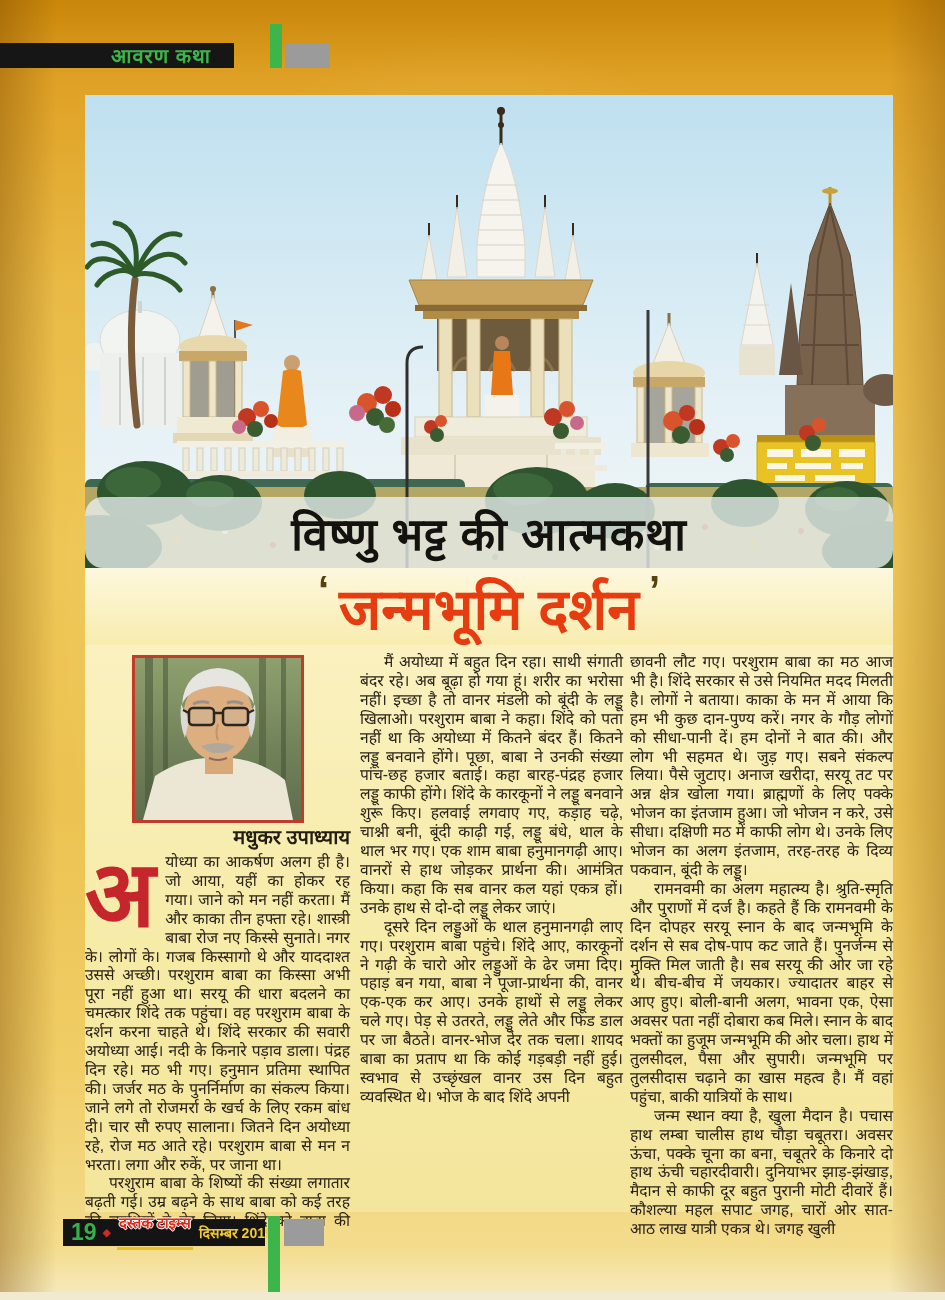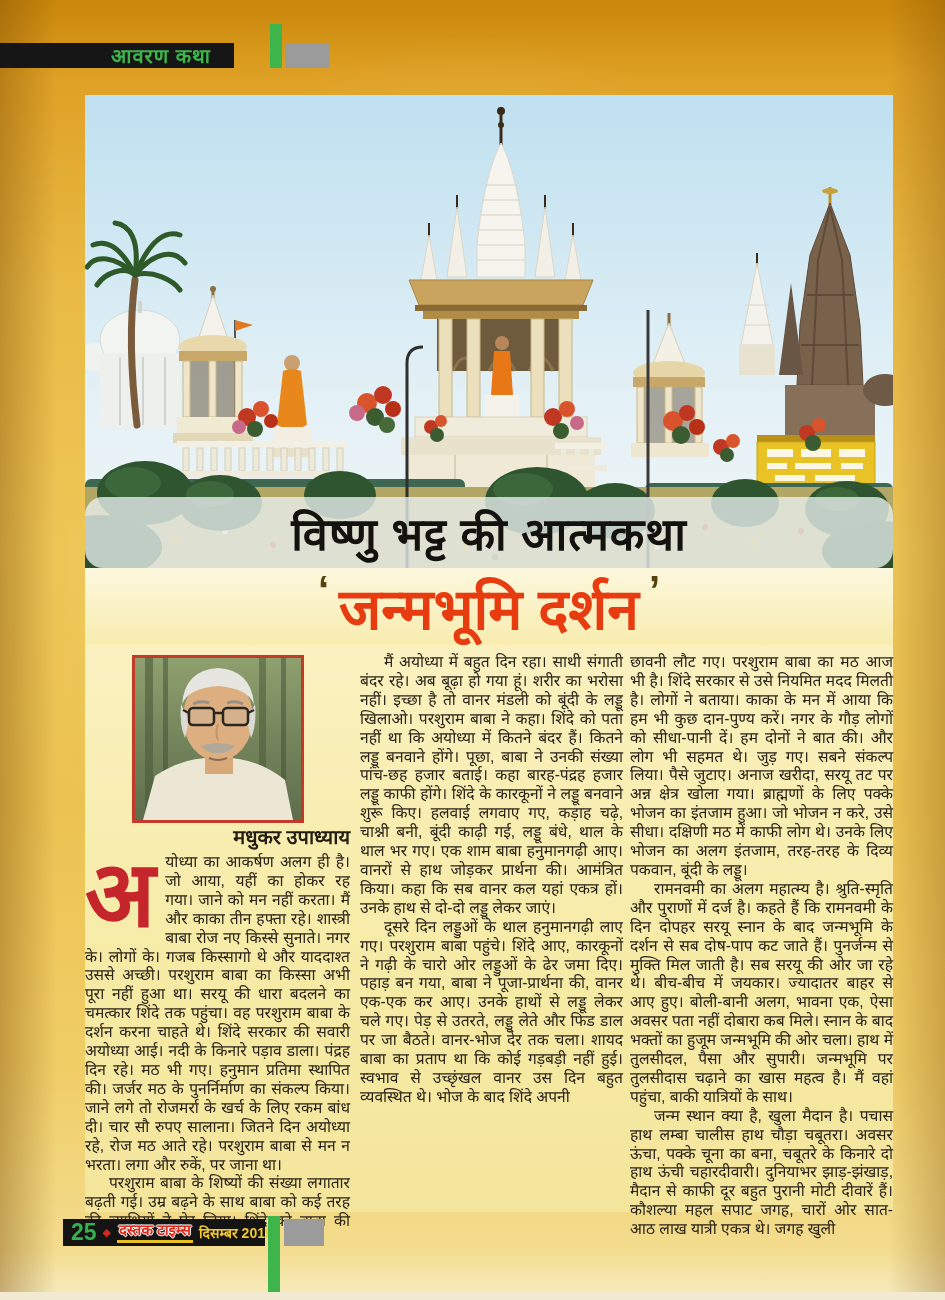--- a/index.html
+++ b/index.html
@@ -43,21 +43,21 @@
   .author-name{margin-top:2px;text-align:right;font-size:20px;line-height:24px;font-weight:bold;color:#241d12;}
   .col1-text{margin-top:4px;}
   .dropcap{float:left;font-size:92px;line-height:74px;font-weight:bold;color:#c5262c;margin:4px 10px 0 0;}
   
   .footer-bar{position:absolute;left:63px;top:1219px;width:202px;height:27px;background:#141414;
     display:flex;align-items:center;gap:6px;padding:0 8px;box-sizing:border-box;}
   .footer-bar .pg{font-size:23px;font-weight:bold;color:#35b04a;line-height:1;}
   .footer-bar .diamond{font-size:11px;color:#d42a1e;line-height:1;}
   .footer-bar .mag{font-size:15px;font-weight:bold;color:#e02818;line-height:1.1;
     text-shadow:1px 0 0 #ffffff,-1px 0 0 #ffffff,0 1px 0 #ffffff,0 -1px 0 #ffffff;
-    border-bottom:3px solid #e8c020;padding:0 2px 1px;white-space:nowrap;}
+    border-bottom:3px solid #e8c020;padding:0 2px 16px;white-space:nowrap;}
   .footer-bar .date{font-size:14px;font-weight:bold;color:#f2ca2e;white-space:nowrap;}
   .green-tab-bottom{position:absolute;left:268px;top:1216px;width:12px;height:76px;background:#3db54a;}
   .gray-bottom{position:absolute;left:284px;top:1219px;width:40px;height:27px;background:#9b9b9b;}
   .bottom-strip{position:absolute;left:0;top:1292px;width:945px;height:8px;background:#f2ead0;}
 </style>
 </head>
 <body>
 
 <div class="page">
 
@@ -394,21 +394,21 @@
     </div>
 
     <div class="col col3">
       <p>छावनी लौट गए। परशुराम बाबा का मठ आज भी है। शिंदे सरकार से उसे नियमित मदद मिलती है। लोगों ने बताया। काका के मन में आया कि हम भी कुछ दान-पुण्य करें। नगर के गौड़ लोगों को सीधा-पानी दें। हम दोनों ने बात की। और लोग भी सहमत थे। जुड़ गए। सबने संकल्प लिया। पैसे जुटाए। अनाज खरीदा, सरयू तट पर अन्न क्षेत्र खोला गया। ब्राह्मणों के लिए पक्के भोजन का इंतजाम हुआ। जो भोजन न करे, उसे सीधा। दक्षिणी मठ में काफी लोग थे। उनके लिए भोजन का अलग इंतजाम, तरह-तरह के दिव्य पकवान, बूंदी के लड्डू।</p>
       <p class="ind">रामनवमी का अलग महात्म्य है। श्रुति-स्मृति और पुराणों में दर्ज है। कहते हैं कि रामनवमी के दिन दोपहर सरयू स्नान के बाद जन्मभूमि के दर्शन से सब दोष-पाप कट जाते हैं। पुनर्जन्म से मुक्ति मिल जाती है। सब सरयू की ओर जा रहे थे। बीच-बीच में जयकार। ज्यादातर बाहर से आए हुए। बोली-बानी अलग, भावना एक, ऐसा अवसर पता नहीं दोबारा कब मिले। स्नान के बाद भक्तों का हुजूम जन्मभूमि की ओर चला। हाथ में तुलसीदल, पैसा और सुपारी। जन्मभूमि पर तुलसीदास चढ़ाने का खास महत्व है। मैं वहां पहुंचा, बाकी यात्रियों के साथ।</p>
       <p class="ind">जन्म स्थान क्या है, खुला मैदान है। पचास हाथ लम्बा चालीस हाथ चौड़ा चबूतरा। अवसर ऊंचा, पक्के चूना का बना, चबूतरे के किनारे दो हाथ ऊंची चहारदीवारी। दुनियाभर झाड़-झंखाड़, मैदान से काफी दूर बहुत पुरानी मोटी दीवारें हैं। कौशल्या महल सपाट जगह, चारों ओर सात-आठ लाख यात्री एकत्र थे। जगह खुली</p>
     </div>
   </div>
 
   <div class="footer-bar">
-    <span class="pg">25</span>
+    <span class="pg">19</span>
     <span class="diamond">◆</span>
     <span class="mag">दस्तक टाइम्स</span>
     <span class="date">दिसम्बर 2019</span>
   </div>
   <div class="green-tab-bottom"></div>
   <div class="gray-bottom"></div>
   <div class="bottom-strip"></div>
 
 </div>
 

